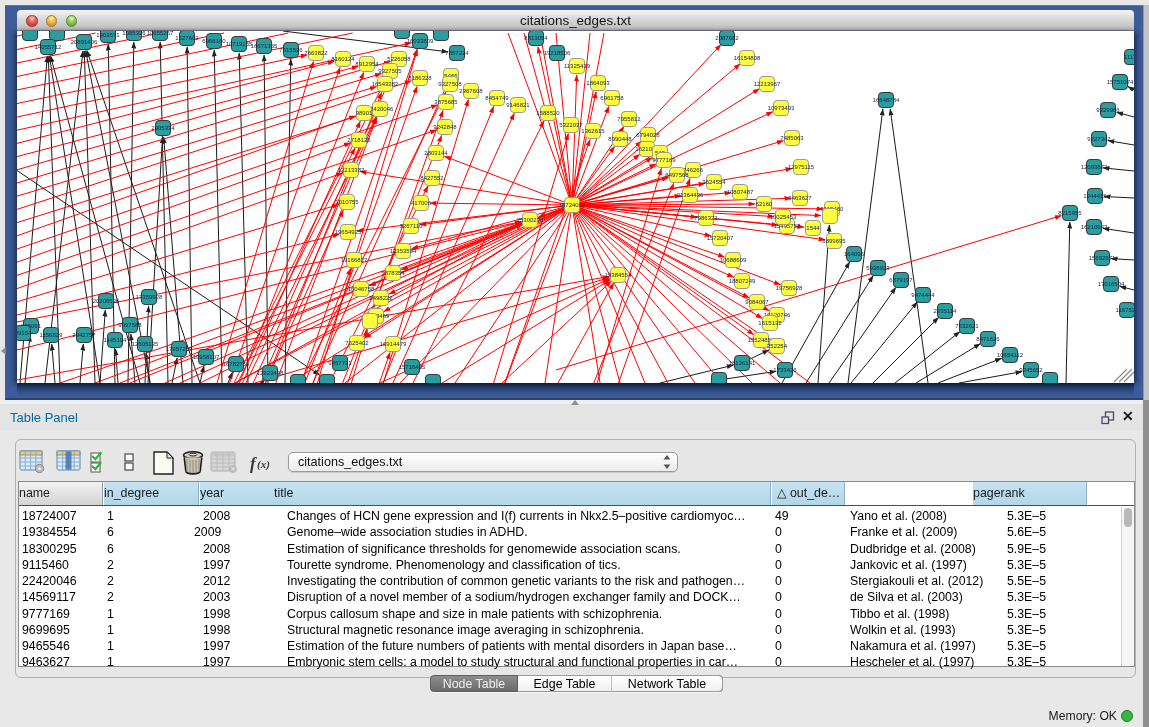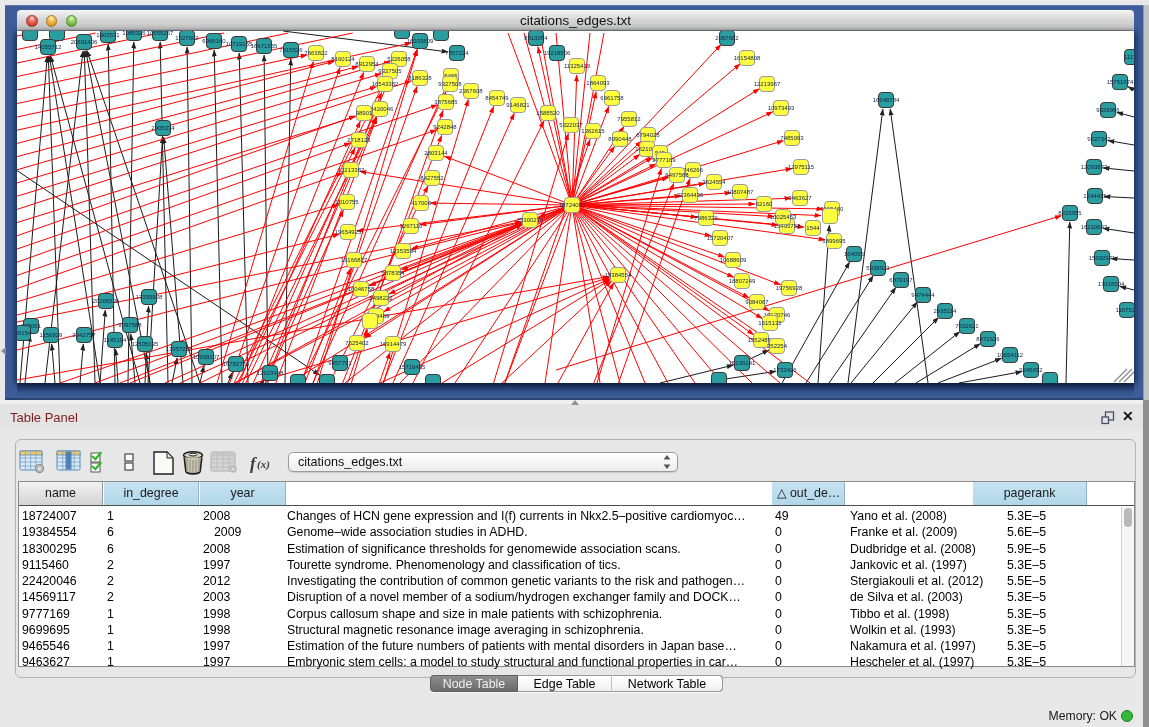--- a/index.html
+++ b/index.html
@@ -1,18 +1,18 @@
 <!DOCTYPE html>
 <html><head><meta charset="utf-8"><style>
 *{margin:0;padding:0;box-sizing:border-box}
 body{width:1149px;height:727px;background:#e8e8e8;font-family:"Liberation Sans",sans-serif;position:relative;overflow:hidden}
 .abs{position:absolute}
 .rowtxt{font-size:12.3px;color:#000;line-height:16px;white-space:nowrap}
 .cl{overflow:hidden}
-.hcell{position:absolute;top:0;height:23px;background:linear-gradient(#c7e3f1,#b0d7e8);border-right:1px solid #8fb2c4;font-size:12.4px;color:#1a1a1a;text-align:center;line-height:23px;white-space:nowrap;overflow:hidden}
+.hcell{position:absolute;top:0;height:23px;background:linear-gradient(#c7e3f1,#b0d7e8);border-right:1px solid #8fb2c4;font-size:12.4px;color:#1a1a1a;line-height:23px;white-space:nowrap;overflow:hidden}
 .seg{position:absolute;top:0;height:17px;font-size:12.4px;line-height:16px;text-align:center;color:#000}
 </style></head><body>
 
 <div class="abs" style="left:5px;top:5px;width:1138px;height:395px;background:#3e5c99;box-shadow:inset 0 1px 0 #5c77ac"></div>
 <div class="abs" style="left:17px;top:383px;width:1117px;height:17px;background:linear-gradient(#1b2d52,#33538c 55%,#44659f)"></div>
 <div class="abs" style="left:5px;top:398px;width:1138px;height:2px;background:#2c4370"></div>
 
 <div class="abs" style="left:17px;top:10px;width:1117px;height:21px;border-radius:4px 4px 0 0;background:linear-gradient(#f5f5f5,#d8d8d8 45%,#bfbfbf);border-bottom:1px solid #8e8e8e"></div>
 <div class="abs" style="left:17px;top:10px;width:1117px;height:21px;text-align:center;font-size:13.4px;line-height:21px;color:#111">citations_edges.txt</div>
 <div class="abs" style="left:26px;top:15px;width:11.5px;height:11.5px;border-radius:50%;background:radial-gradient(circle at 50% 25%,#f6c9c5 8%,#e9766e 30%,#d94c42 60%,#b03428);border:0.5px solid #9e352e"></div>
@@ -499,21 +499,21 @@
 <path d="M1114 382l13-13M1119 382l13-13M1124 382l13-13" stroke="#8a8a8a" stroke-width="1.3" fill="none"></path>
 </svg>
 </div>
 
 <div class="abs" style="left:1143px;top:5px;width:6px;height:395px;background:#c2c2c2;border-left:1px solid #979797"></div>
 
 <div class="abs" style="left:1px;top:347px;width:0;height:0;border-top:4px solid transparent;border-bottom:4px solid transparent;border-right:5px solid #8a8a8a"></div>
 
 <div class="abs" style="left:0;top:400px;width:1149px;height:5px;background:#f0f0f0"></div>
 <div class="abs" style="left:0;top:404px;width:1149px;height:26px;background:#e4e4e4"></div>
-<div class="abs" style="left:10px;top:404px;height:26px;line-height:27px;font-size:13px;color:#7f1d1d">Table Panel</div>
+<div class="abs" style="left:10px;top:404px;height:26px;line-height:27px;font-size:13px;color:#0369a1">Table Panel</div>
 <div class="abs" style="left:571px;top:400px;width:0;height:0;border-left:4px solid transparent;border-right:4px solid transparent;border-bottom:5px solid #909090"></div>
 <svg class="abs" style="left:1101px;top:411px" width="14" height="14" viewBox="0 0 14 14">
     <rect x="4.5" y="1" width="8" height="8" fill="none" stroke="#4a4a6a" stroke-width="1.3"></rect>
     <rect x="1" y="6" width="6.5" height="6.5" fill="#e3e3e3" stroke="#4a4a6a" stroke-width="1.3"></rect>
   </svg>
 <div class="abs" style="left:1122px;top:408px;font-size:14px;font-weight:bold;color:#111">✕</div>
 
 <div class="abs" style="left:0;top:431px;width:1149px;height:296px;background:#e8e8e8"></div>
 <div class="abs" style="left:1143px;top:400px;width:6px;height:327px;background:#8f8f8f"></div>
 <div class="abs" style="left:15px;top:439px;width:1121px;height:239px;background:#e7e7e7;border:1px solid #b2b2b2;border-radius:6px"></div>
@@ -568,37 +568,38 @@
 <svg class="abs" style="left:662px;top:455px" width="10" height="14" viewBox="0 0 10 14">
     <path d="M5 0l3.4 4.6H1.6z" fill="#555"></path>
     <path d="M5 14L1.6 9.4h6.8z" fill="#555"></path>
   </svg>
 
 <div class="abs" style="left:18px;top:481px;width:1117px;height:186px;background:#fff;border:1px solid #8a8a8a"></div>
 <div class="abs" style="left:19px;top:482px;width:1115px;height:24px;border-bottom:1px solid #4f4f4f;background:#fff">
   <div class="hcell" style="left:0;width:84px;background:linear-gradient(#f2f2f2,#d4d4d4);border-right:1px solid #9a9a9a">name</div>
   <div class="hcell" style="left:85px;width:95px">in_degree</div>
   <div class="hcell" style="left:181px;width:86px">year</div>
+  <div class="hcell" style="left:255px;width:497px">title</div>
   <div class="hcell" style="left:753px;width:73px;text-align:left;padding-left:5px">△ out_de…</div>
   <div class="hcell" style="left:954px;width:114px">pagerank</div>
 </div>
 <div class="abs rowtxt" style="left:0;top:0;width:0;height:0"></div>
 <div class="abs cl" style="left:19px;top:507px;width:1100px;height:159px;font-size:12.3px;line-height:16.25px">
 </div>
 <div class="rowtxt">
 <div class="abs" style="left:22px;top:508.0px">18724007</div>
 <div class="abs" style="left:107px;top:508.0px">1</div>
 <div class="abs" style="left:203px;top:508.0px">2008</div>
 <div class="abs cl" style="left:287px;top:508.0px;width:482px">Changes of HCN gene expression and I(f) currents in Nkx2.5–positive cardiomyoc…</div>
 <div class="abs" style="left:775px;top:508.0px">49</div>
 <div class="abs cl" style="left:850px;top:508.0px;width:150px">Yano et al. (2008)</div>
 <div class="abs" style="left:1007px;top:508.0px">5.3E–5</div>
 <div class="abs" style="left:22px;top:524.2px">19384554</div>
 <div class="abs" style="left:107px;top:524.2px">6</div>
-<div class="abs" style="left:214px;top:524.2px">2009</div>
+<div class="abs" style="left:194px;top:524.2px">2009</div>
 <div class="abs cl" style="left:287px;top:524.2px;width:482px">Genome–wide association studies in ADHD.</div>
 <div class="abs" style="left:775px;top:524.2px">0</div>
 <div class="abs cl" style="left:850px;top:524.2px;width:150px">Franke et al. (2009)</div>
 <div class="abs" style="left:1007px;top:524.2px">5.6E–5</div>
 <div class="abs" style="left:22px;top:540.5px">18300295</div>
 <div class="abs" style="left:107px;top:540.5px">6</div>
 <div class="abs" style="left:203px;top:540.5px">2008</div>
 <div class="abs cl" style="left:287px;top:540.5px;width:482px">Estimation of significance thresholds for genomewide association scans.</div>
 <div class="abs" style="left:775px;top:540.5px">0</div>
 <div class="abs cl" style="left:850px;top:540.5px;width:150px">Dudbridge et al. (2008)</div>

